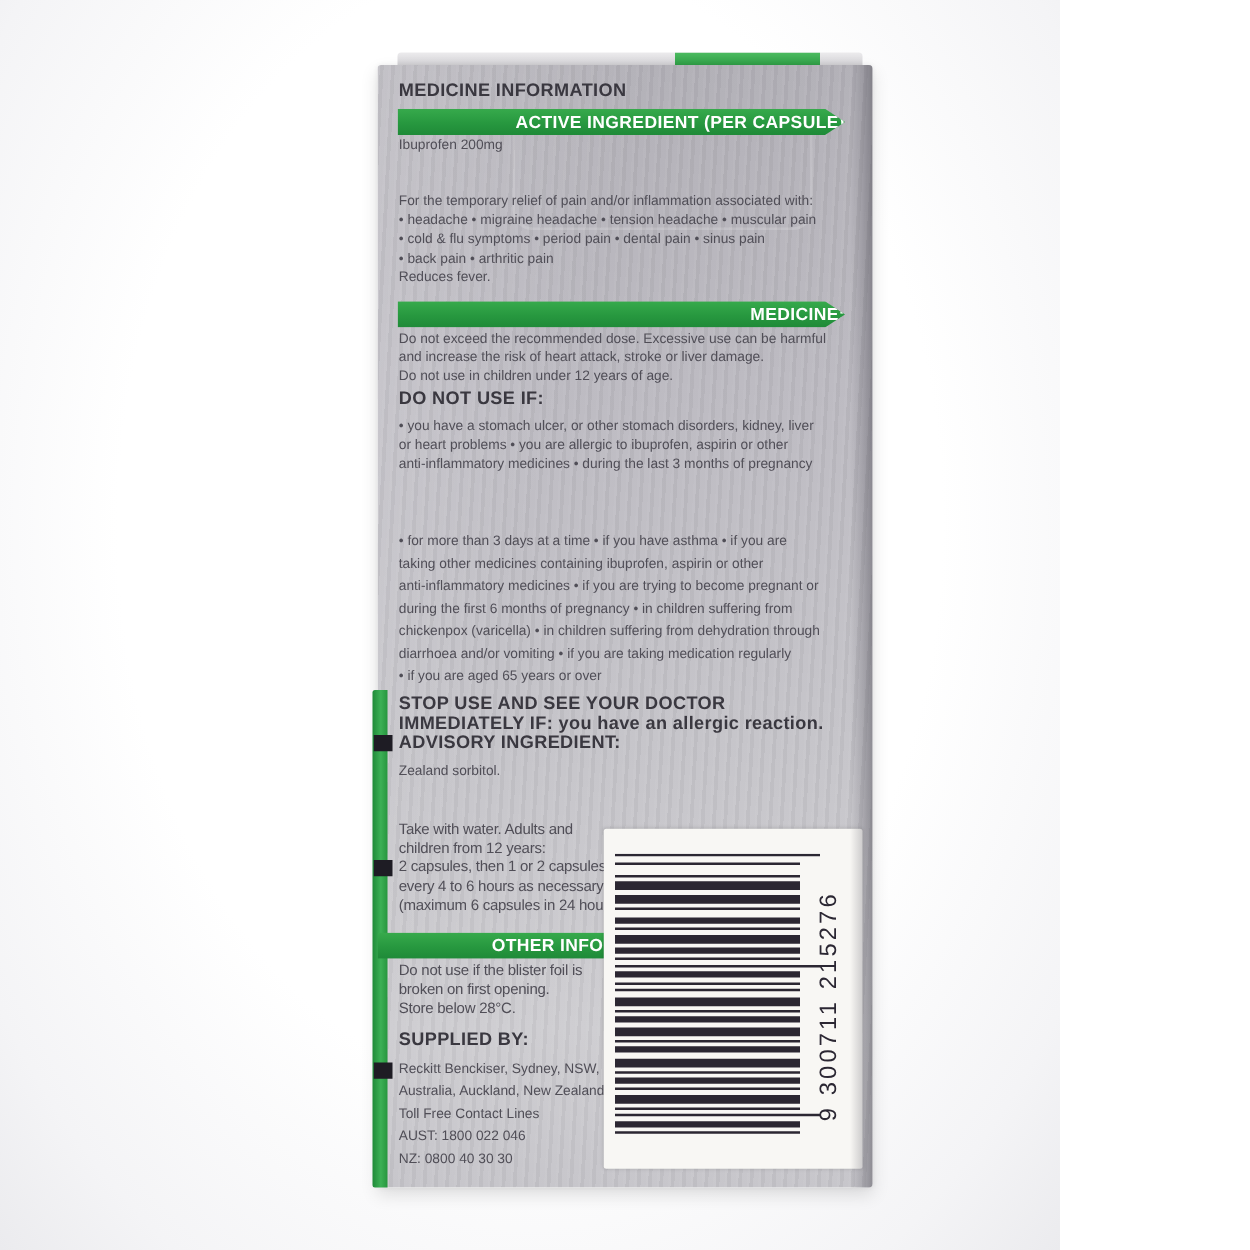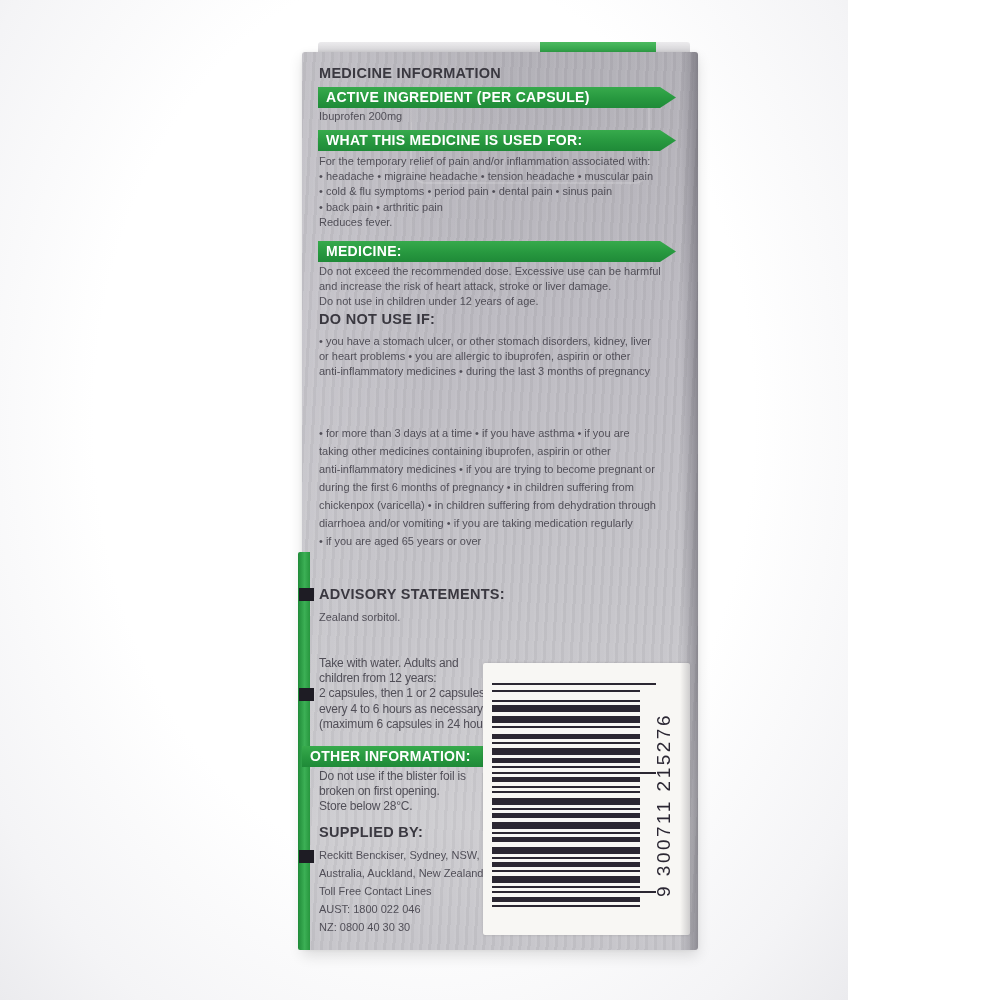--- a/index.html
+++ b/index.html
@@ -45,21 +45,21 @@
   
   .h{position:absolute;left:17px;font-weight:800;font-size:14.5px;line-height:16px;
      color:#3a3840;letter-spacing:0.3px;white-space:pre;}
   .p{position:absolute;left:17px;font-size:11px;line-height:15.2px;color:#504e57;white-space:pre;}
   .p.pitch18{line-height:18px;}
   .p.narrow{font-size:12px;letter-spacing:-0.2px;}
   .banner{
     position:absolute;height:21px;line-height:21px;padding-left:8px;box-sizing:border-box;
     background:linear-gradient(180deg,#37aa4c,#27983f 55%,#1f8a38);
     clip-path:polygon(0 0, calc(100% - 16px) 0, 100% 50%, calc(100% - 16px) 100%, 0 100%);
-    color:#ffffff;font-weight:800;font-size:14px;letter-spacing:0.3px;white-space:pre;
+    color:#ffffff;font-weight:800;font-size:14px;letter-spacing:0.3px;white-space:pre;text-align:right;
   }
   
   .barcode-panel{
     position:absolute;left:181px;top:611px;width:207px;height:272px;
     background:#f8f7f4;border-radius:2px;box-shadow:0 0 3px rgba(0,0,0,0.15);
   }
   .barcode-bars{position:absolute;left:9px;top:20px;width:190px;height:226px;overflow:hidden;}
   .bar{width:148px;background:#2b2732;}
   .bar.long{width:164px;}
   .barcode-number{
@@ -83,21 +83,20 @@
     <div class="green-spine"></div>
     <div class="reg-mark" style="top:536px"></div>
     <div class="reg-mark" style="top:636px"></div>
     <div class="reg-mark" style="top:798px"></div>
 
     <div class="h" style="top:13px">MEDICINE INFORMATION</div>
 
     <div class="banner" style="left:16px;top:35px;width:358px">ACTIVE INGREDIENT (PER CAPSULE)</div>
     <div class="p" style="top:57px">Ibuprofen 200mg</div>
 
-    <div class="banner" style="left:16px;top:78px;width:358px">WHAT THIS MEDICINE IS USED FOR:</div>
     <div class="p" style="top:102px">For the temporary relief of pain and/or inflammation associated with:
 • headache • migraine headache • tension headache • muscular pain
 • cold &amp; flu symptoms • period pain • dental pain • sinus pain
 • back pain • arthritic pain
 Reduces fever.</div>
 
     <div class="banner" style="left:16px;top:189px;width:358px">MEDICINE:</div>
     <div class="p" style="top:212px">Do not exceed the recommended dose. Excessive use can be harmful
 and increase the risk of heart attack, stroke or liver damage.
 Do not use in children under 12 years of age.</div>
@@ -108,21 +107,23 @@
 anti-inflammatory medicines • during the last 3 months of pregnancy</div>
 
     <div class="p pitch18" style="top:372px">• for more than 3 days at a time • if you have asthma • if you are
 taking other medicines containing ibuprofen, aspirin or other
 anti-inflammatory medicines • if you are trying to become pregnant or
 during the first 6 months of pregnancy • in children suffering from
 chickenpox (varicella) • in children suffering from dehydration through
 diarrhoea and/or vomiting • if you are taking medication regularly
 • if you are aged 65 years or over</div>
 
-    <div class="h" style="top:534px">ADVISORY STATEMENTS:</div>
+    <div class="h" style="top:503px">STOP USE AND SEE YOUR DOCTOR
+IMMEDIATELY IF: you have an allergic reaction.</div>
+    <div class="h" style="top:534px">ADVISORY INGREDIENT:</div>
     <div class="p" style="top:558px">Zealand sorbitol.</div>
 
     <div class="p narrow" style="top:604px">Take with water. Adults and
 children from 12 years:
 2 capsules, then 1 or 2 capsules
 every 4 to 6 hours as necessary
 (maximum 6 capsules in 24 hours).</div>
 
     <div class="banner" style="left:0;top:694px;width:252px">OTHER INFORMATION:</div>
     <div class="p narrow" style="top:717px">Do not use if the blister foil is

